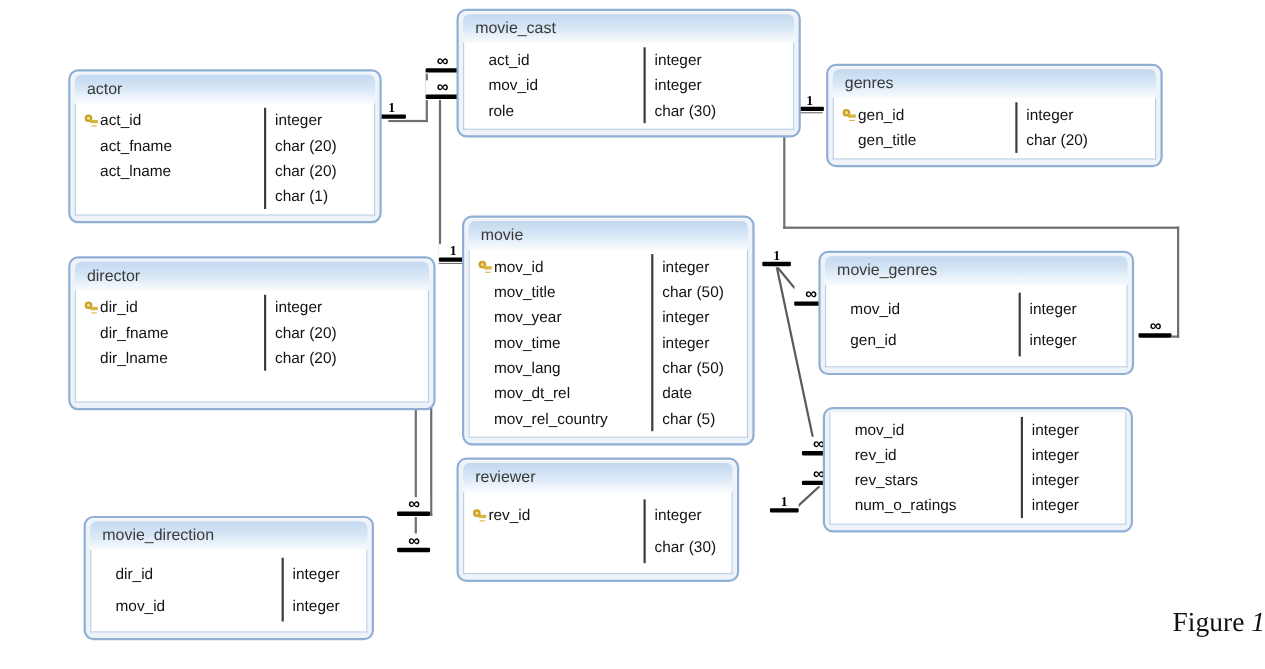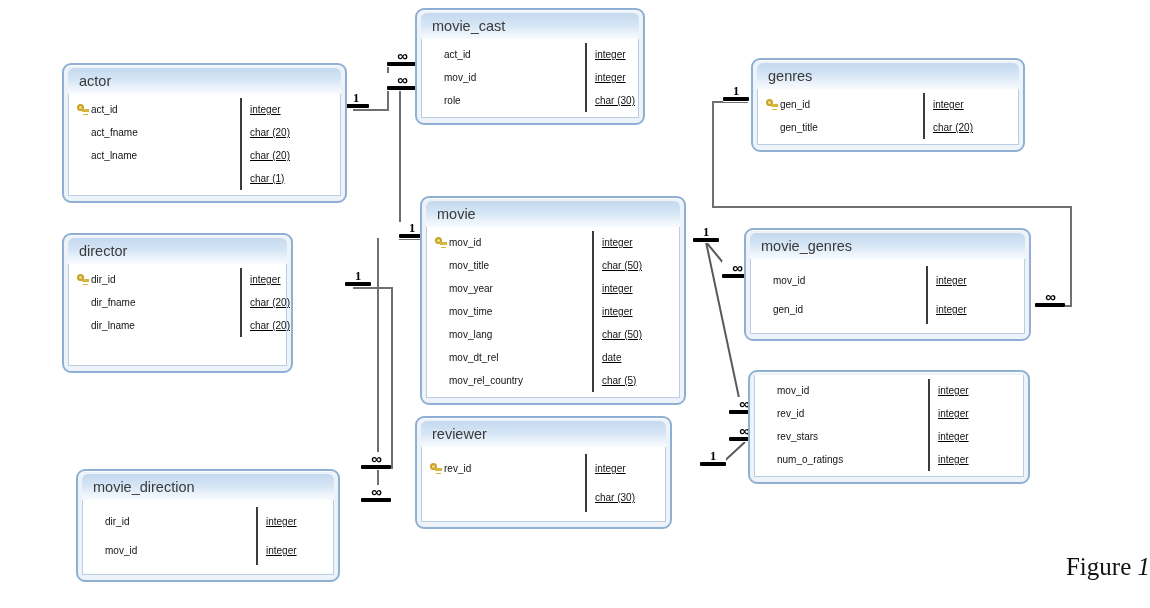--- a/index.html
+++ b/index.html
@@ -42,26 +42,25 @@
     padding:4px 0 5px 0;
   }
   .entity .col-names{
     flex:0 0 auto;
     border-right:2px solid #3c3c3c;
     padding:0 7px 0 6px;
   }
   .entity .col-types{
     flex:1 1 auto;
     padding-left:8px;
-    text-decoration:underline;
   }
   .fld{
     height:23px;
     line-height:23px;
-    font-size:10px;
+    font-size:14px;
     color:#121212;
     white-space:nowrap;
     display:flex;
     align-items:center;
   }
   .fld .kslot{
     display:inline-block;
     width:16px;
     flex:0 0 16px;
     height:23px;
@@ -246,21 +245,21 @@
       </div>
       <div class="col-types">
         <div class="fld">integer</div>
         <div class="fld">char (20)</div>
         <div class="fld">char (20)</div>
         <div class="fld">char (1)</div>
       </div>
     </div>
   </div>
 
-  <div class="entity" style="left:415px;top:8px;width:230px;">
+  <div class="entity" style="left:415px;top:8px;width:313px;">
     <div class="e-head">movie_cast</div>
     <div class="e-body">
       <div class="col-names" style="width:150px;">
         <div class="fld">
             <span class="kslot"></span>
             <span class="fname">act_id</span>
           </div>
         <div class="fld">
             <span class="kslot"></span>
             <span class="fname">mov_id</span>
@@ -271,41 +270,41 @@
           </div>
       </div>
       <div class="col-types">
         <div class="fld">integer</div>
         <div class="fld">integer</div>
         <div class="fld">char (30)</div>
       </div>
     </div>
   </div>
 
-  <div class="entity" style="left:751px;top:58px;width:274px;">
+  <div class="entity" style="left:751px;top:58px;width:306px;">
     <div class="e-head">genres</div>
     <div class="e-body">
       <div class="col-names" style="width:152px;">
         <div class="fld">
             <span class="kslot has-key"></span>
             <span class="fname">gen_id</span>
           </div>
         <div class="fld">
             <span class="kslot"></span>
             <span class="fname">gen_title</span>
           </div>
       </div>
       <div class="col-types">
         <div class="fld">integer</div>
         <div class="fld">char (20)</div>
       </div>
     </div>
   </div>
 
-  <div class="entity" style="left:62px;top:233px;width:231px;">
+  <div class="entity" style="left:62px;top:233px;width:334px;">
     <div class="e-head">director</div>
     <div class="e-body" style="padding-bottom:28px;">
       <div class="col-names" style="width:158px;">
         <div class="fld">
             <span class="kslot has-key"></span>
             <span class="fname">dir_id</span>
           </div>
         <div class="fld">
             <span class="kslot"></span>
             <span class="fname">dir_fname</span>

